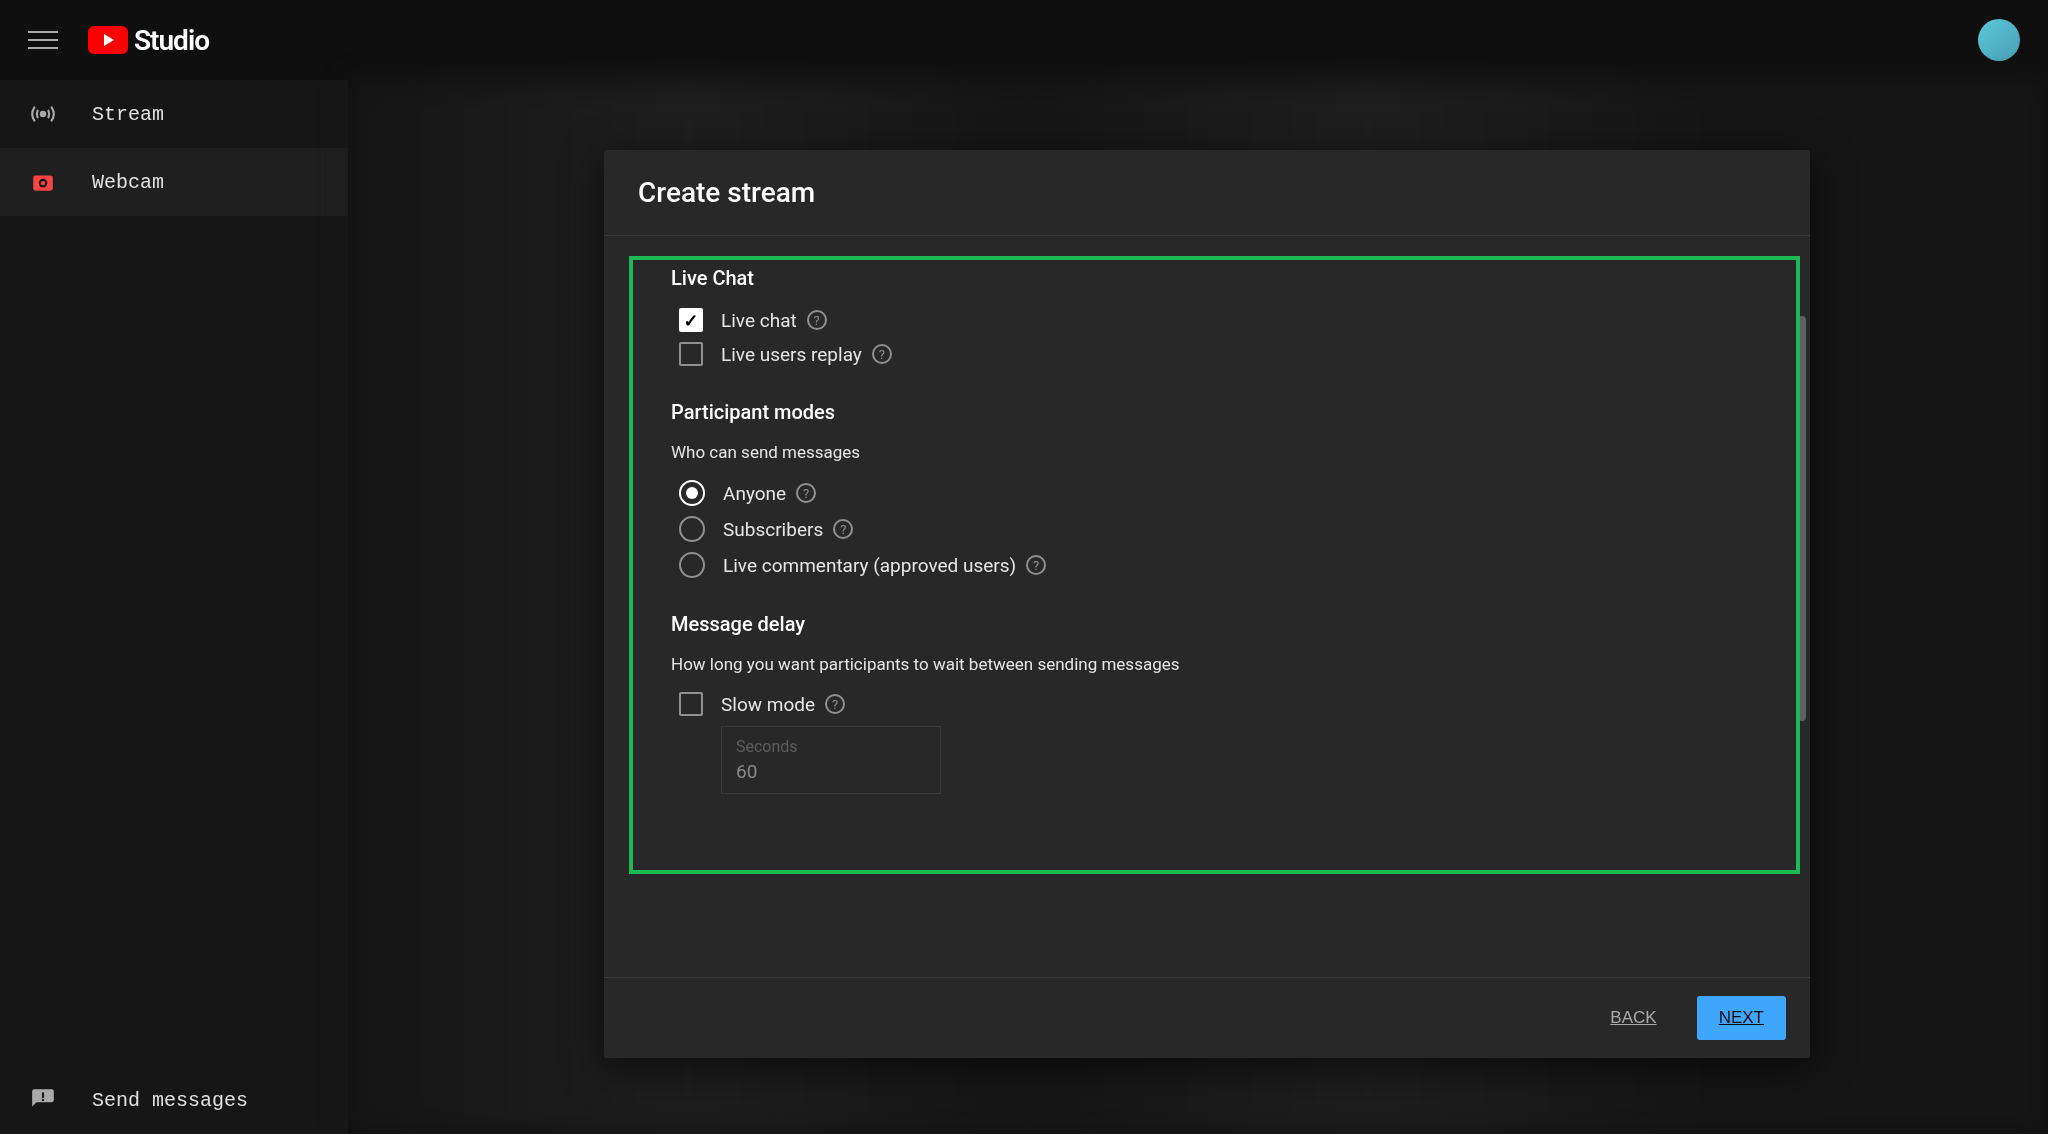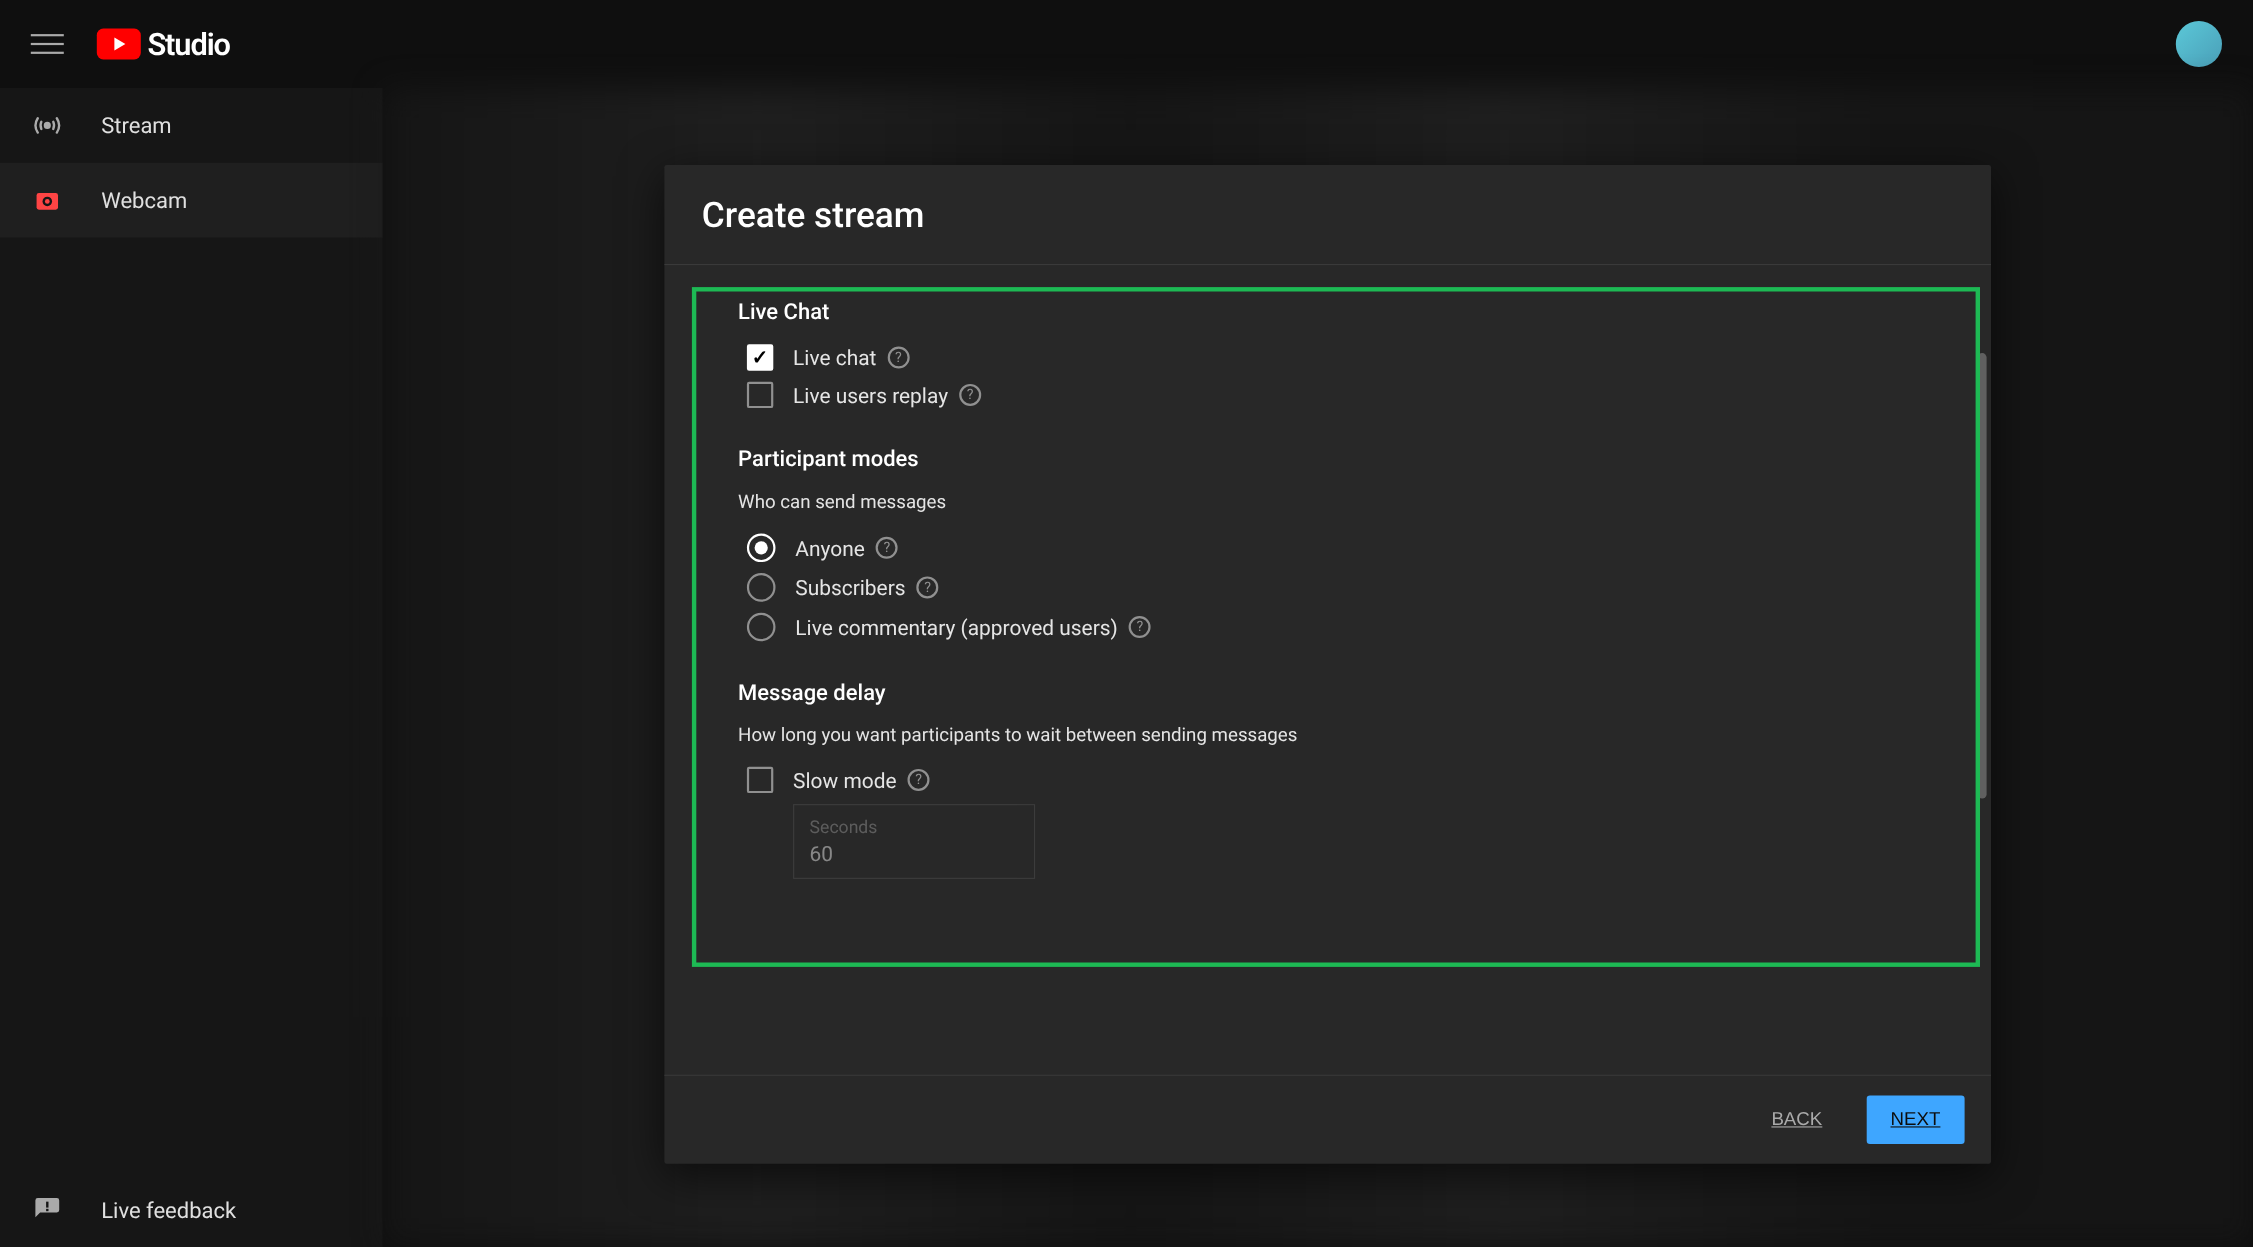--- a/index.html
+++ b/index.html
@@ -73,20 +73,21 @@
 }
 .layout {
   display: flex;
   height: calc(100% - 80px);
 }
 .sidebar {
   width: 348px;
   background: #161616;
   display: flex;
   flex-direction: column;
+  font-family: Liberation Mono, monospace;
 }
 .sidebar-item {
   display: flex;
   align-items: center;
   height: 68px;
   padding: 0 30px;
   cursor: pointer;
   font-size: 20px;
   color: #e0e0e0;
 }
@@ -125,21 +126,21 @@
   border-radius: 2px;
   box-shadow: 0 10px 40px rgba(0,0,0,0.6);
   display: flex;
   flex-direction: column;
 }
 .modal-header {
   padding: 26px 34px;
   border-bottom: 1px solid #3a3a3a;
 }
 .modal-title {
-  font-size: 32px;
+  font-size: 28px;
   font-weight: 500;
   color: #fff;
 }
 .stepper {
   display: flex;
   align-items: center;
   padding: 22px 132px 0 112px;
   position: relative;
 }
 .step {
@@ -374,21 +375,21 @@
     </div>
     <div class="sidebar-spacer"></div>
     <div class="sidebar-item">
       <span class="icon">
         <svg width="26" height="26" viewBox="0 0 24 24" fill="#aaa">
           <path d="M20 2H4a2 2 0 00-2 2v14l4-4h14a2 2 0 002-2V4a2 2 0 00-2-2z"></path>
           <rect x="11" y="5" width="2" height="5" fill="#161616"></rect>
           <rect x="11" y="11" width="2" height="2" fill="#161616"></rect>
         </svg>
       </span>
-      <span>Live feedback</span>
+      <span>Send messages</span>
     </div>
   </div>
 
   <div class="main">
     <div class="bg-blur"></div>
 
     <div class="modal">
       <div class="modal-header">
         <div class="modal-title">Create stream</div>
       </div>

